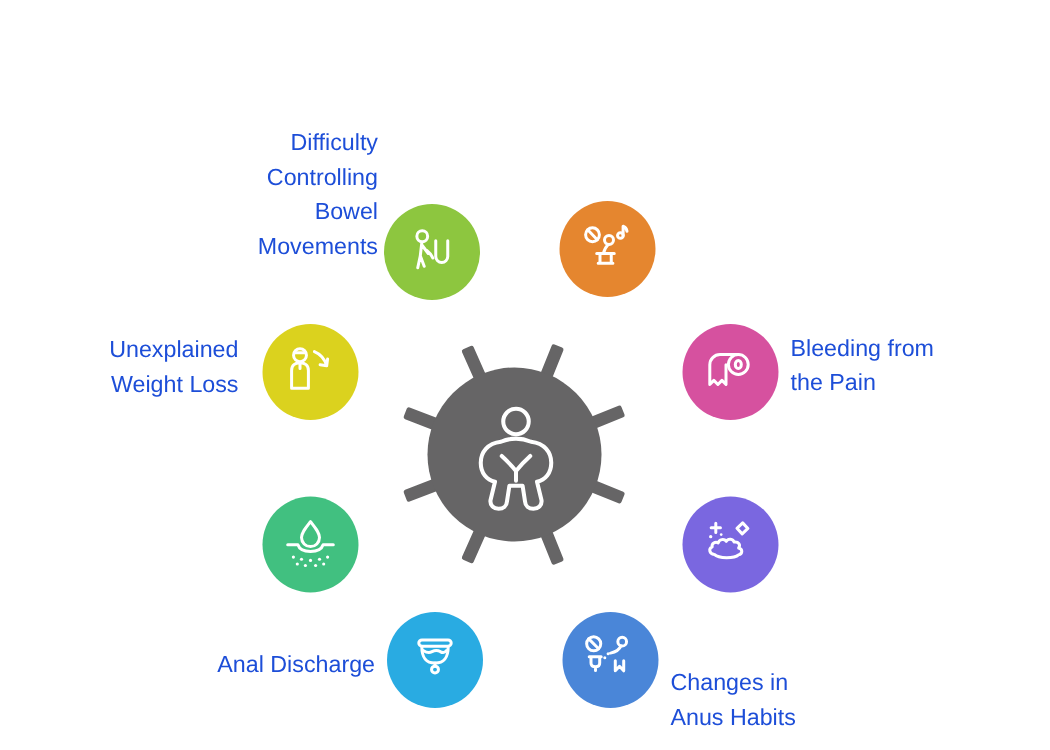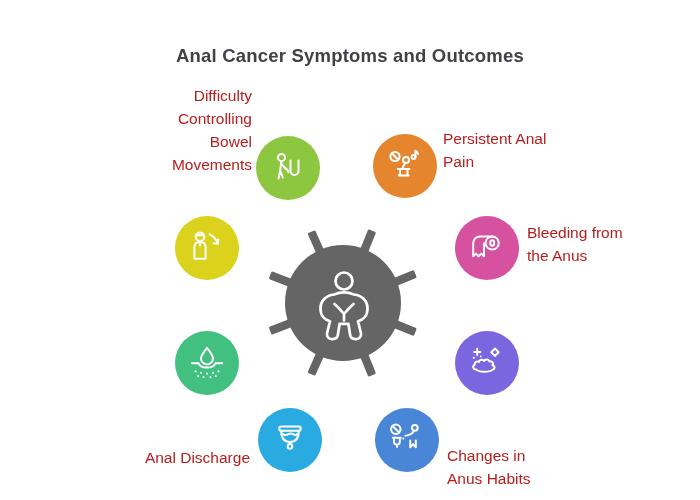--- a/index.html
+++ b/index.html
@@ -5,40 +5,39 @@
   html,body { margin:0; padding:0; background:#fff; }
   .canvas {
     position:relative; width:700px; height:500px; background:#ffffff;
     overflow:hidden; font-family:"Liberation Sans", sans-serif;
   }
   .title {
     position:absolute; top:45px; left:0; width:700px; text-align:center;
     font-size:18.5px; font-weight:700; color:#414245; letter-spacing:.2px;
   }
   .label {
-    position:absolute; font-size:15.5px; line-height:23px; color:#b91c1c;
+    position:absolute; font-size:15.5px; line-height:23px; color:#1d4ed8;
     white-space:pre-line;
   }
   .la-r { text-align:right; }
   .sat {
     position:absolute; width:64px; height:64px; border-radius:50%;
     display:flex; align-items:center; justify-content:center;
   }
   .sat svg { width:40px; height:40px; display:block; }
   .ic { fill:none; stroke:#fff; stroke-width:2; stroke-linecap:round; stroke-linejoin:round; }
   .ic .dot { fill:#fff; stroke:none; }
   .hub-svg { position:absolute; left:213px; top:173px; width:260px; height:260px; }
   .hub-person { fill:none; stroke:#fff; stroke-width:2.7; stroke-linecap:round; stroke-linejoin:round; }
 </style>
 </head>
 <body>
 
 <div class="canvas">
 
-  <div class="title">Anal Cancer Symptoms and Outcomes</div>
 
   <svg class="hub-svg" viewBox="0 0 260 260">
     <g fill="#666566">
       <g transform="rotate(-21 130 130)">
           <rect x="52" y="125.8" width="33" height="8.4" rx="1.5"></rect>
           <polygon points="82,118.5 103,130 82,141.5 86.5,130"></polygon>
         </g>
       <g transform="rotate(21 130 130)">
           <rect x="52" y="125.8" width="33" height="8.4" rx="1.5"></rect>
           <polygon points="82,118.5 103,130 82,141.5 86.5,130"></polygon>
@@ -93,32 +92,30 @@
     <svg class="ic" viewBox="0 0 40 40">
       <circle cx="10" cy="10.5" r="4.6"></circle>
       <path d="M6.8,7.2 L13.2,13.8"></path>
       <circle cx="28.6" cy="11" r="1.9"></circle>
       <path d="M30.4,11 V4.8 Q32.6,5.6 33,8.2"></path>
       <circle cx="21" cy="14" r="3"></circle>
       <path d="M20.5,17 C19,18.5 17.8,20.5 17.3,23"></path>
       <path d="M12.8,23 H24.5 M15,23 V29.5 M22.5,23 V29.5 M13.8,29.5 H23.6"></path>
     </svg>
   </div>
-  <div class="label" style="left:443px;top:127px">Persistent Anal
-Pain</div>
 
   <div class="sat" style="left: 455px; top: 216px; background-color: rgb(214, 81, 159);">
     <svg class="ic" viewBox="0 0 40 40">
       <path d="M25.2,8.4 H13 A6.8,6.8 0 0 0 6.2,15.2 V28.3 L8.9,25.6 L11.6,28.3 L14.3,25.6 L17,28.3 V15.2"></path>
       <circle cx="25.2" cy="15" r="6.6"></circle>
       <ellipse cx="25.2" cy="15" rx="2" ry="2.7"></ellipse>
     </svg>
   </div>
   <div class="label" style="left:527px;top:221px">Bleeding from
-the Anus</div>
+the Pain</div>
 
   <div class="sat" style="left: 455px; top: 331px; background-color: rgb(122, 103, 224);">
     <svg class="ic" viewBox="0 0 40 40">
       <path d="M10.2,5.8 V12 M7.1,8.9 H13.3"></path>
       <circle class="dot" cx="6.8" cy="14.8" r="1.1"></circle>
       <circle class="dot" cx="13.8" cy="13.4" r="0.9"></circle>
       <path d="M24.3,9.2 L28.1,5.6 L31.6,9.3 L27.8,12.9 Z"></path>
       <path d="M9.2,26.6 C5.8,26.2 5.2,22.8 7.8,21.6 C7.2,19.3 9.8,17.8 11.8,18.9 C12.4,16.4 15.8,16 17.2,17.9 C18.4,15.7 21.8,16.1 22.4,18.4 C25.4,17.9 26.9,20.4 25.4,22.3 C28.3,22.9 28.2,26.3 25.3,26.9 C22.8,29.3 12.2,29.6 9.2,26.6 Z"></path>
     </svg>
   </div>
@@ -140,21 +137,21 @@
 
   <div class="sat" style="left: 258px; top: 408px; background-color: rgb(41, 171, 226);">
     <svg class="ic" viewBox="0 0 40 40">
       <rect x="9.2" y="6.6" width="21.6" height="4.2" rx="2.1"></rect>
       <path d="M11.2,10.8 C11.2,17.8 13.4,22 20,22 C26.6,22 28.8,17.8 28.8,10.8"></path>
       <path d="M12.4,13.8 Q15.5,15.8 18,14.4 Q21,12.8 23.5,14.4 Q26,15.9 27.6,13.8"></path>
       <path d="M20,22 V24"></path>
       <circle cx="20" cy="26.4" r="2.3"></circle>
     </svg>
   </div>
-  <div class="label la-r" style="right:450px;top:446px">Anal Discharge</div>
+  <div class="label la-r" style="right:450px;top:432px">Anal Discharge</div>
 
   <div class="sat" style="left: 175px; top: 331px; background-color: rgb(65, 192, 128);">
     <svg class="ic" viewBox="0 0 40 40">
       <path d="M20,4.8 C23.6,9.4 26,12.2 26,15.4 A6,6 0 0 1 14,15.4 C14,12.2 16.4,9.4 20,4.8 Z"></path>
       <path d="M4.8,20.2 H11.6 Q13,24.6 20,24.6 Q27,24.6 28.4,20.2 H35.2"></path>
       <circle class="dot" cx="8.6" cy="28.4" r="1.05"></circle>
         <circle class="dot" cx="14" cy="29.8" r="1.05"></circle>
       <circle class="dot" cx="20" cy="30.6" r="1.05"></circle>
         <circle class="dot" cx="26" cy="29.8" r="1.05"></circle>
       <circle class="dot" cx="31.4" cy="28.4" r="1.05"></circle>
@@ -166,14 +163,16 @@
   </div>
 
   <div class="sat" style="left: 175px; top: 216px; background-color: rgb(219, 210, 30);">
     <svg class="ic" viewBox="0 0 40 40">
       <circle cx="13" cy="8.8" r="4.3"></circle>
       <path d="M9.4,7.2 H16.6"></path>
       <path d="M7.4,30.8 V19 C7.4,15.6 9.8,13.9 13,13.9 C16.2,13.9 18.6,15.6 18.6,19 V30.8 M7.4,30.8 H18.6 M13,13.9 V17.6"></path>
       <path d="M22.6,6.4 Q28.8,9 30.8,15.8 M30.8,15.8 L31.4,11.4 M30.8,15.8 L26.4,15.2"></path>
     </svg>
   </div>
+  <div class="label la-r" style="right:541px;top:222px">Unexplained
+Weight Loss</div>
 
 </div>
 
 </body></html>

